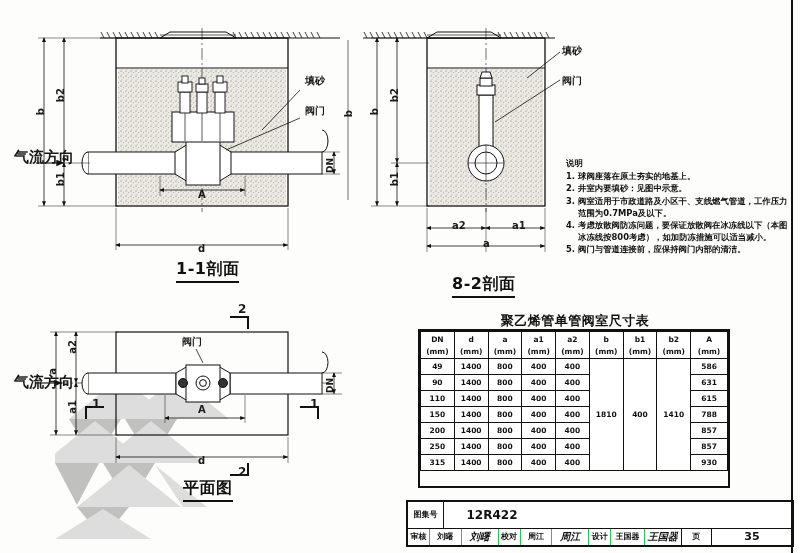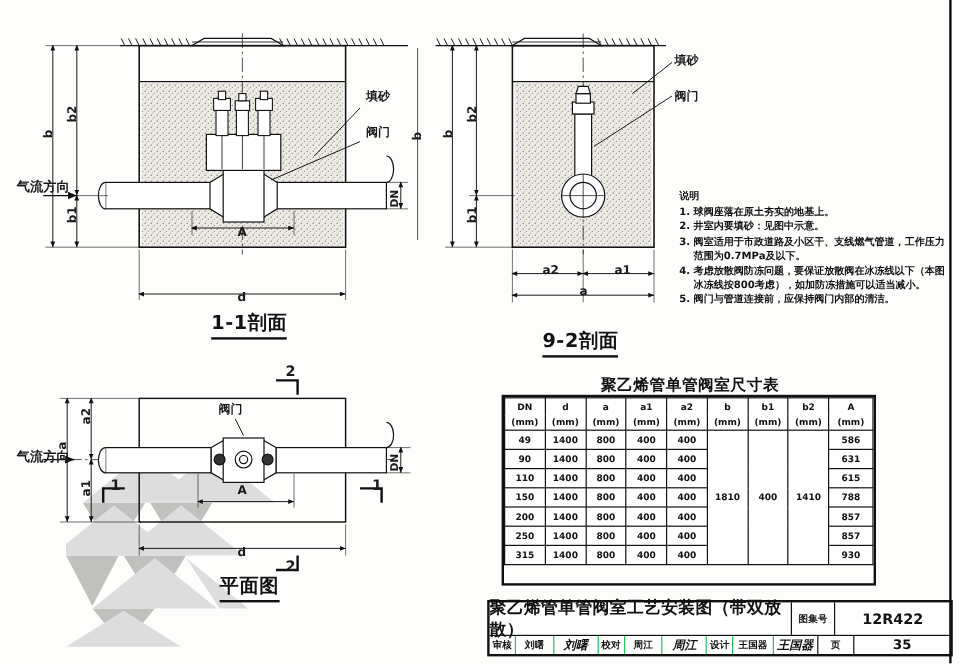--- a/index.html
+++ b/index.html
@@ -15,21 +15,21 @@
     color: #111;
   }
   #sheet {
     position: absolute; inset: 0;
     background: #fdfdfc;
   }
   
   .abs { position: absolute; }
   .lbl {
     position: absolute;
-    font-size: 11px;
+    font-size: 15px;
     line-height: 1.05;
     white-space: nowrap;
     color: #1a1a1a;
   }
   .lbl.cn { font-family: "DejaVu Sans", "Liberation Sans", sans-serif; font-weight: 600; }
   .vlbl { writing-mode: vertical-rl; transform: rotate(180deg); }
 
   
   #watermark {
     position: absolute;
@@ -333,21 +333,21 @@
   </svg>
 
   <span class="lbl vlbl" style="left:370px;top:108px;font-size:10px;font-weight:600;">b</span>
   <span class="lbl vlbl" style="left:390px;top:88px;font-size:10px;font-weight:600;">b2</span>
   <span class="lbl vlbl" style="left:390px;top:172px;font-size:10px;font-weight:600;">b1</span>
   <span class="lbl" style="left:452px;top:221px;font-size:10px;font-weight:600;">a2</span>
   <span class="lbl" style="left:512px;top:221px;font-size:10px;font-weight:600;">a1</span>
   <span class="lbl" style="left:483px;top:239px;font-size:10px;font-weight:600;">a</span>
   <span class="lbl cn" style="left:562px;top:46px;font-size:10px;">填砂</span>
   <span class="lbl cn" style="left:562px;top:76px;font-size:10px;">阀门</span>
-  <div class="sectitle" style="left:452px;top:274px;">9-2剖面</div>
+  <div class="sectitle" style="left:452px;top:274px;">8-2剖面</div>
 
   <svg class="abs" style="left:0;top:295px;" width="370" height="210">
 
     <rect x="116" y="37" width="172" height="103" fill="none" stroke="#111" stroke-width="1.2"></rect>
 
     <line x1="56" y1="88" x2="330" y2="88" stroke="#111" stroke-width=".6" stroke-dasharray="12,3,2,3"></line>
 
     <g stroke="#111" stroke-width="1" fill="#fff">
       <rect x="88" y="78" width="88" height="21"></rect>
       <rect x="230" y="78" width="92" height="21"></rect>
@@ -513,21 +513,20 @@
         <td>800</td>
         <td>400</td>
         <td>400</td>
         <td>930</td>
       </tr>
     </tbody>
   </table>
 
   <div id="titleblock">
     <div id="tb-top">
-      <div id="tb-title">聚乙烯管单管阀室工艺安装图（带双放散）</div>
       <div id="tb-setlabel">图集号</div>
       <div id="tb-setno">12R422</div>
     </div>
     <div id="tb-bot">
       <div class="sigcell" style="width:26px">审核</div>
       <div class="sigcell name" style="width:38px">刘曙</div>
       <div class="sigcell sign" style="width:44px">刘曙</div>
       <div class="sigcell" style="width:26px">校对</div>
       <div class="sigcell name" style="width:38px">周江</div>
       <div class="sigcell sign" style="width:44px">周江</div>

